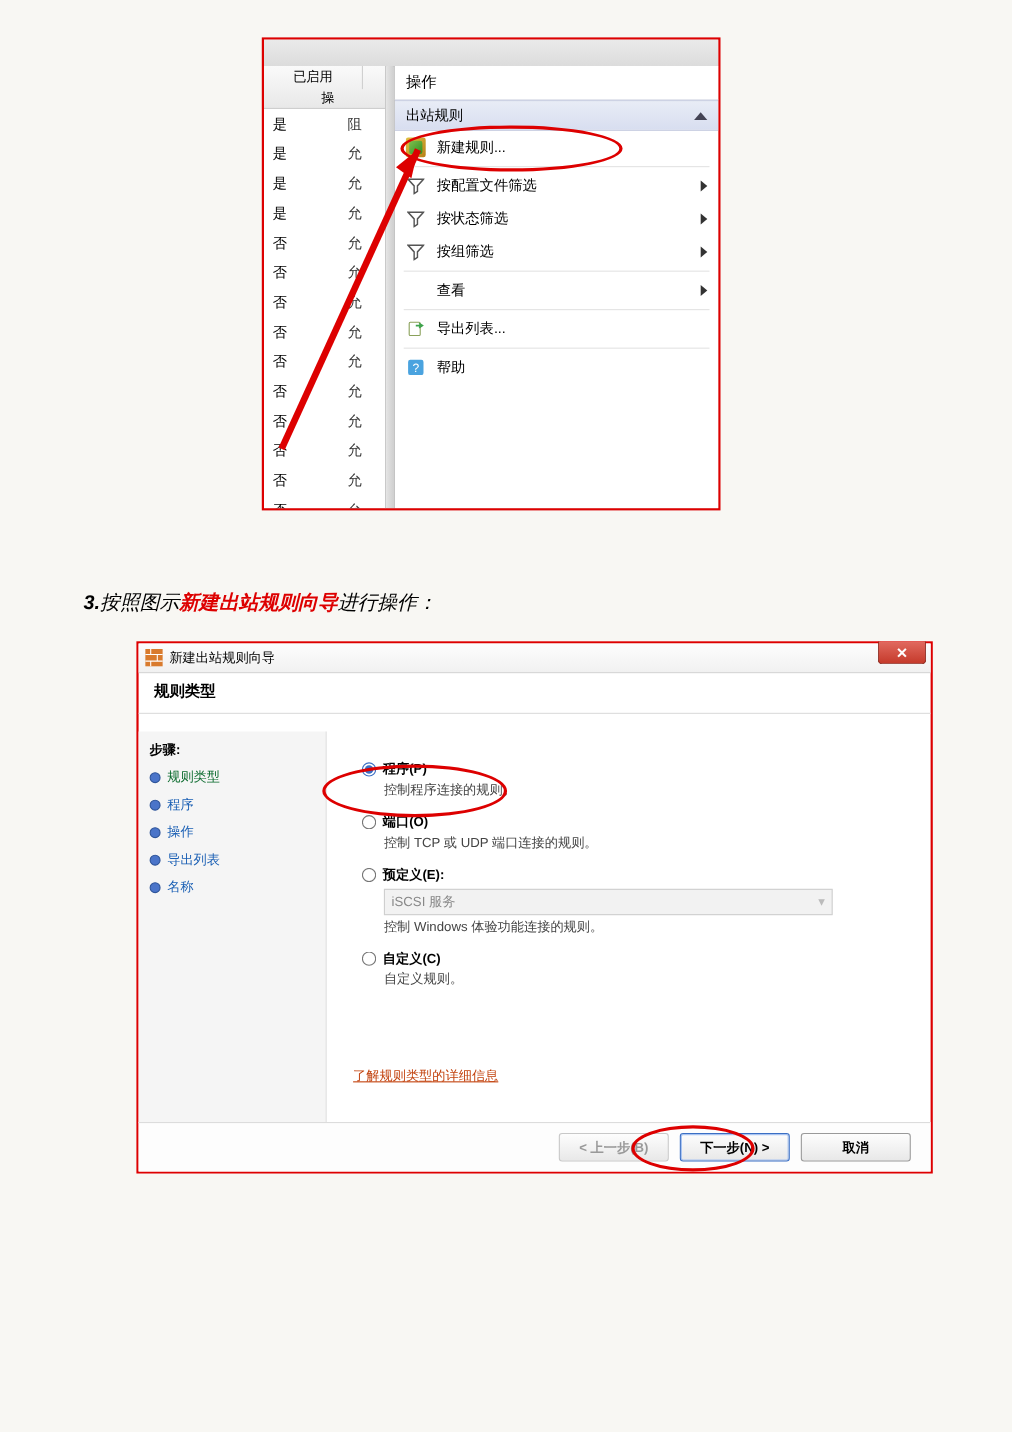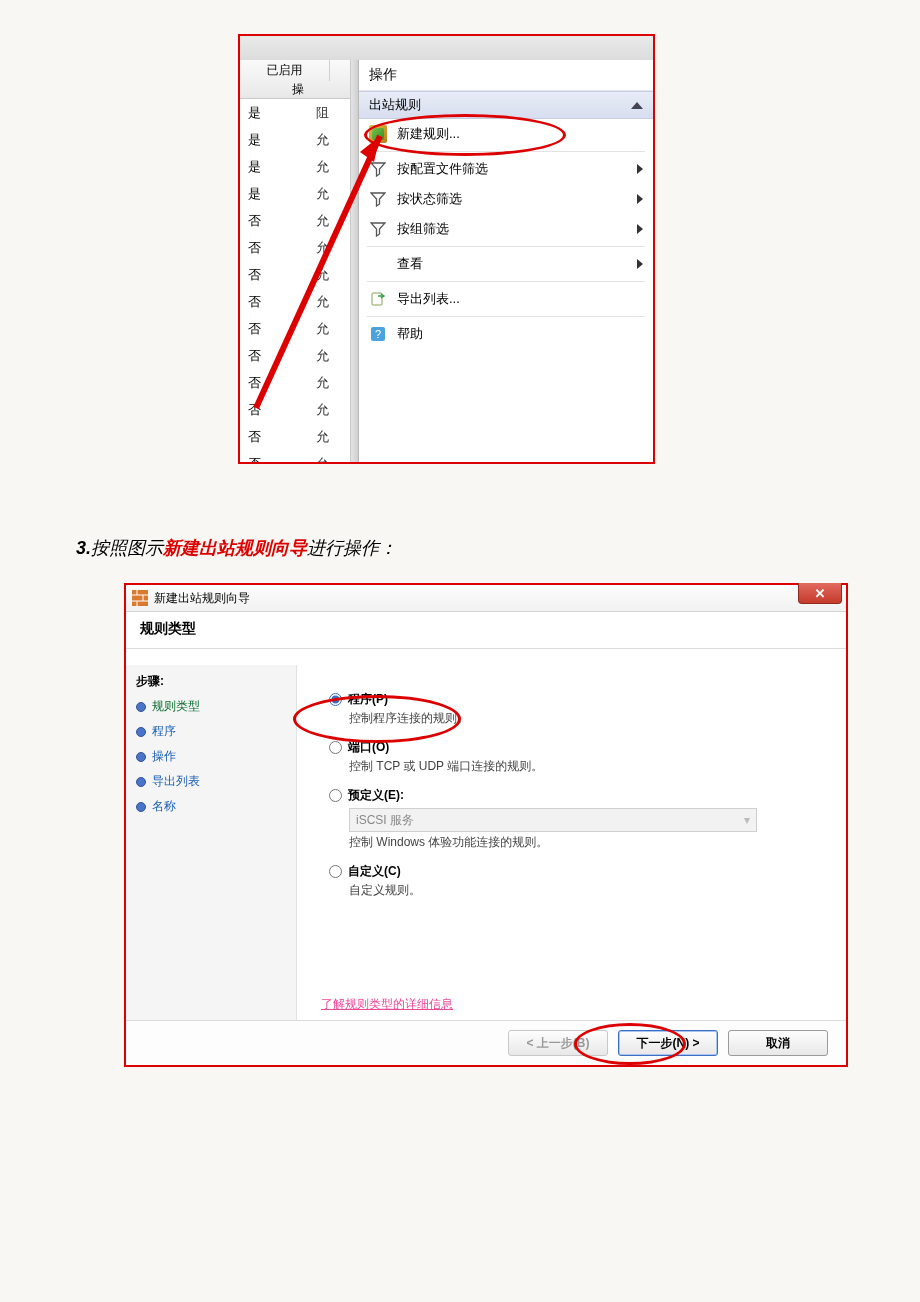--- a/index.html
+++ b/index.html
@@ -205,21 +205,21 @@
     margin-left: 20px; margin-top:4px;
     width: 394px; height: 22px;
     border: 1px solid #cfcfcf;
     background:#f2f2f2;
     color:#888;
     display:flex; align-items:center; padding:0 6px;
     justify-content:space-between;
     gap:16px;
   }
   .predef-select .dd { color:#bbb; }
-  .learn-link { color:#ec4899; text-decoration:underline; position:absolute; bottom:8px; left:24px;}
+  .learn-link { color:#c2410c; text-decoration:underline; position:absolute; bottom:34px; left:24px;}
   .wiz-foot {
     position: absolute; left:0; right:0; bottom:0;
     height: 44px;
     border-top: 1px solid #dcdcdc;
     display:flex; align-items:center; justify-content:flex-end;
     padding-right: 18px; gap: 10px;
     background:#fdfdfd;
   }
   .btn {
     min-width: 82px; height: 24px;

